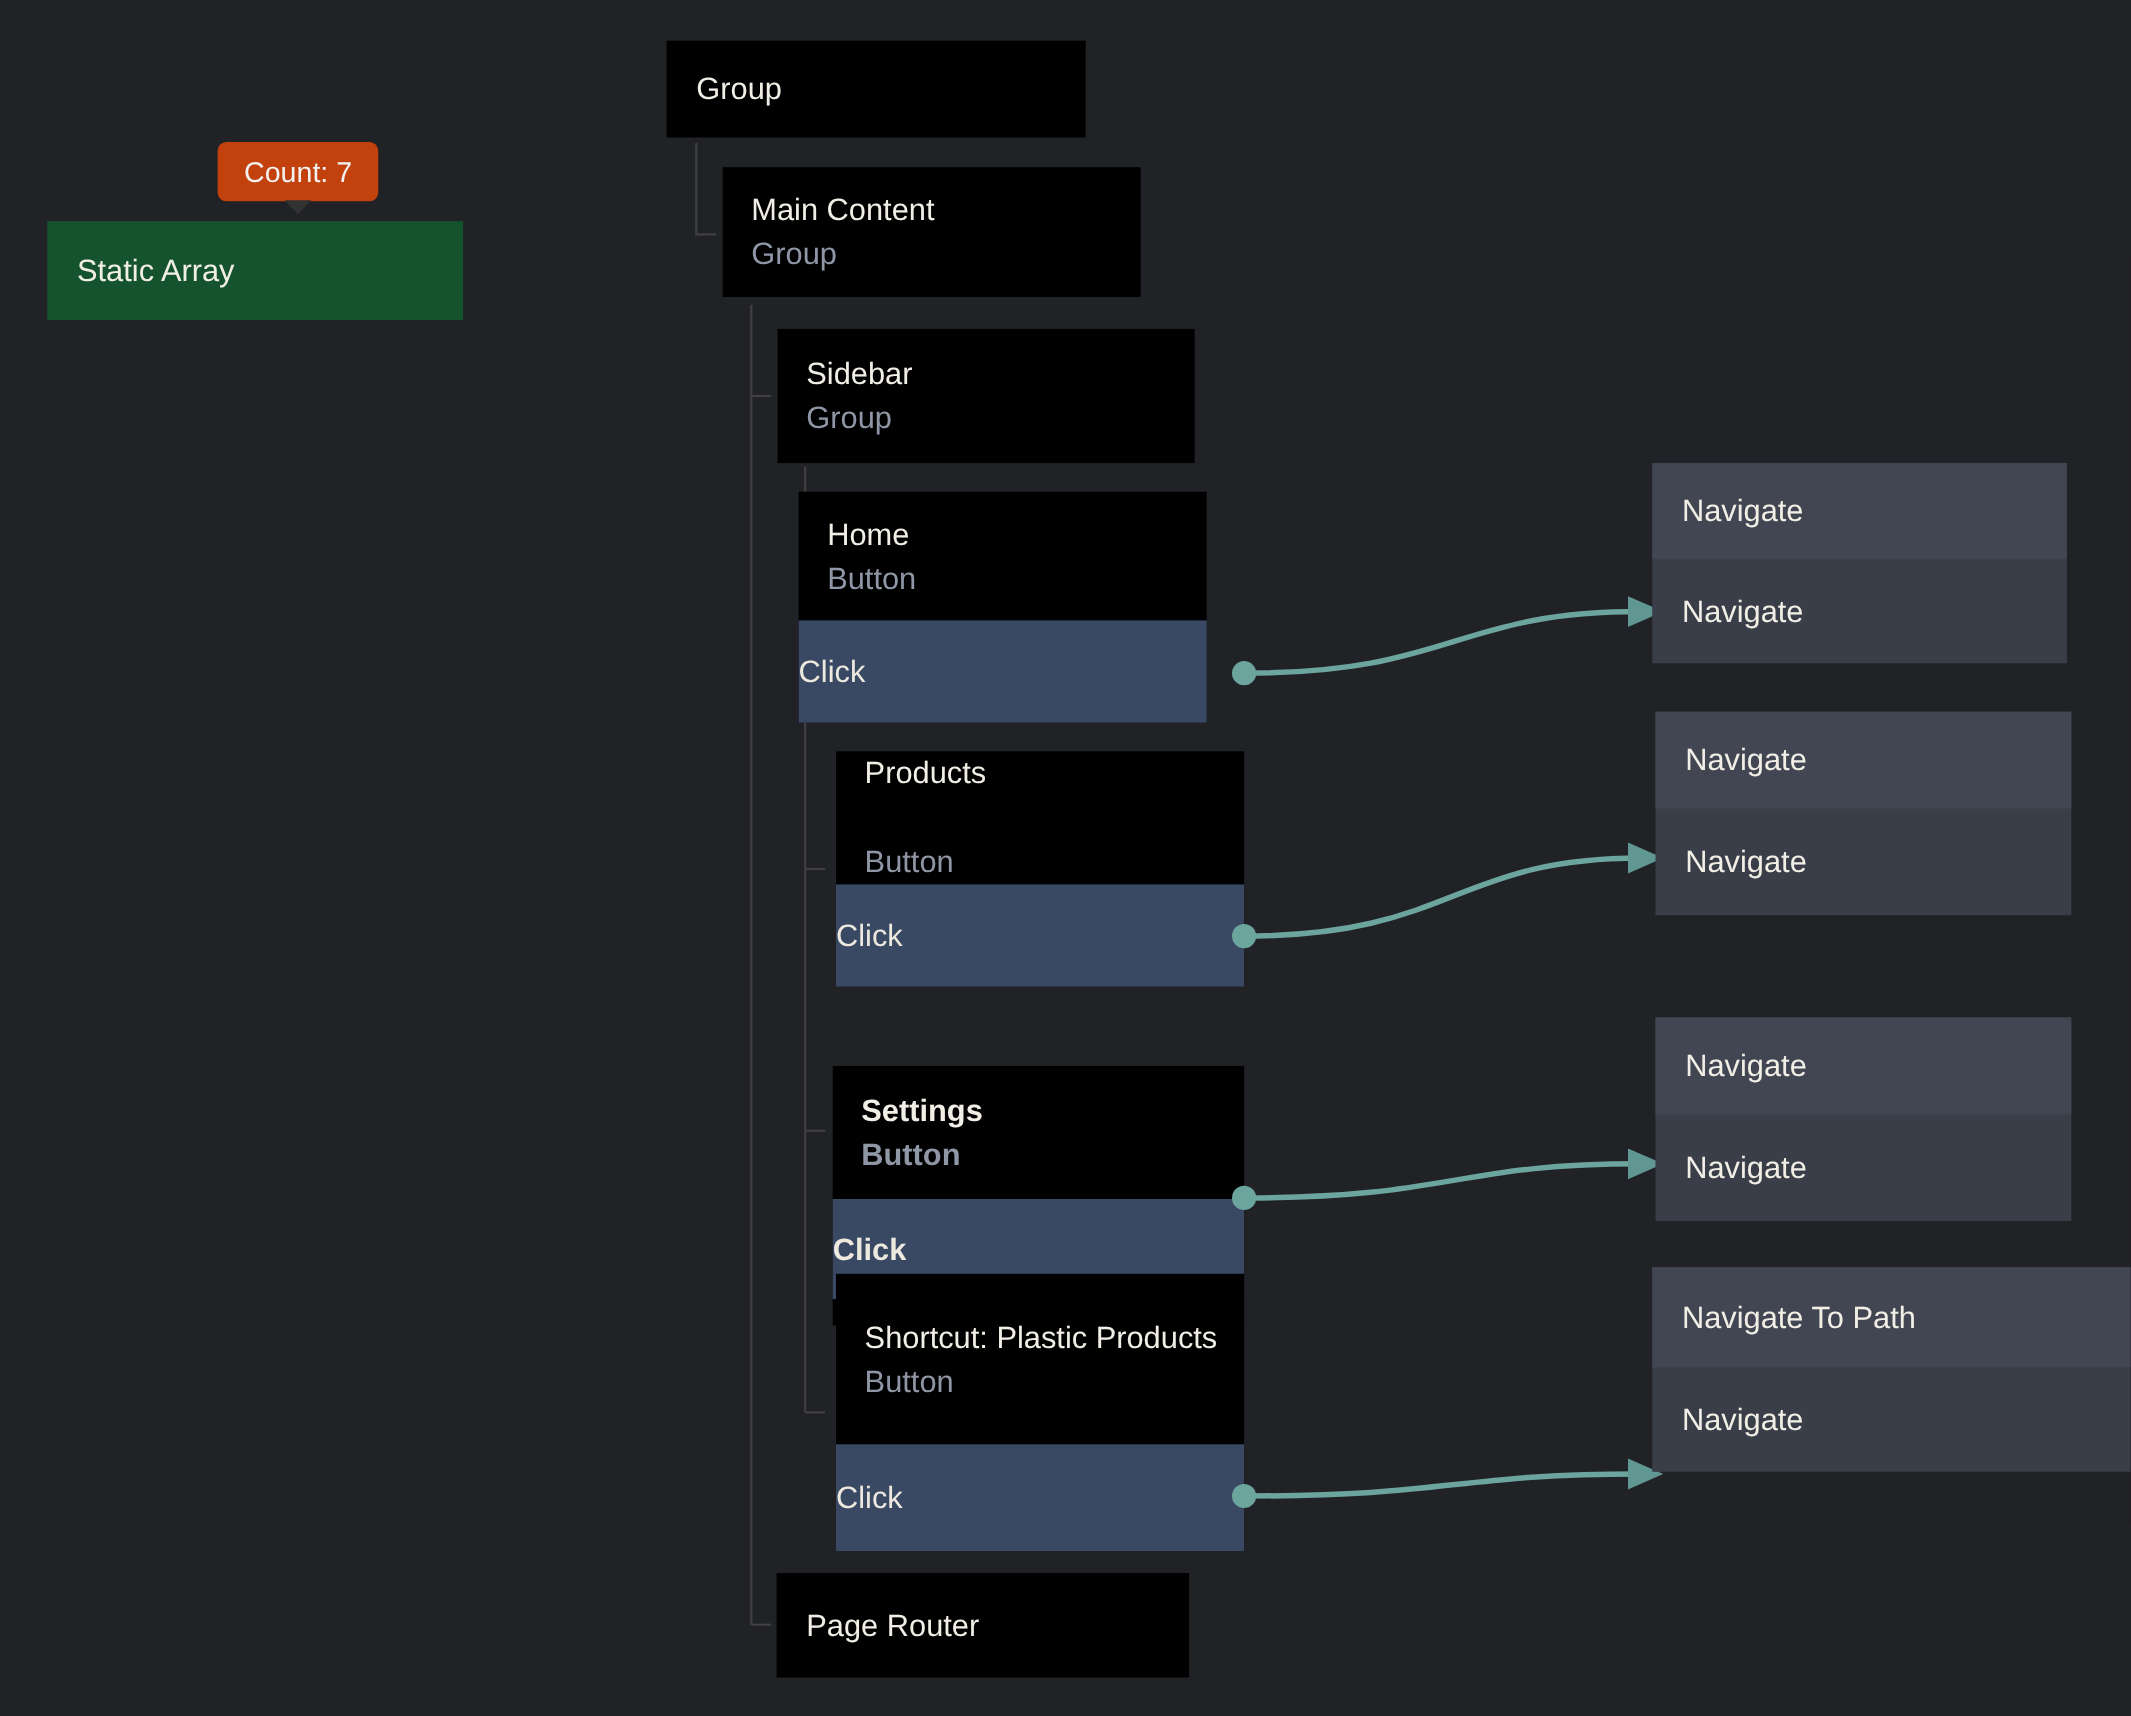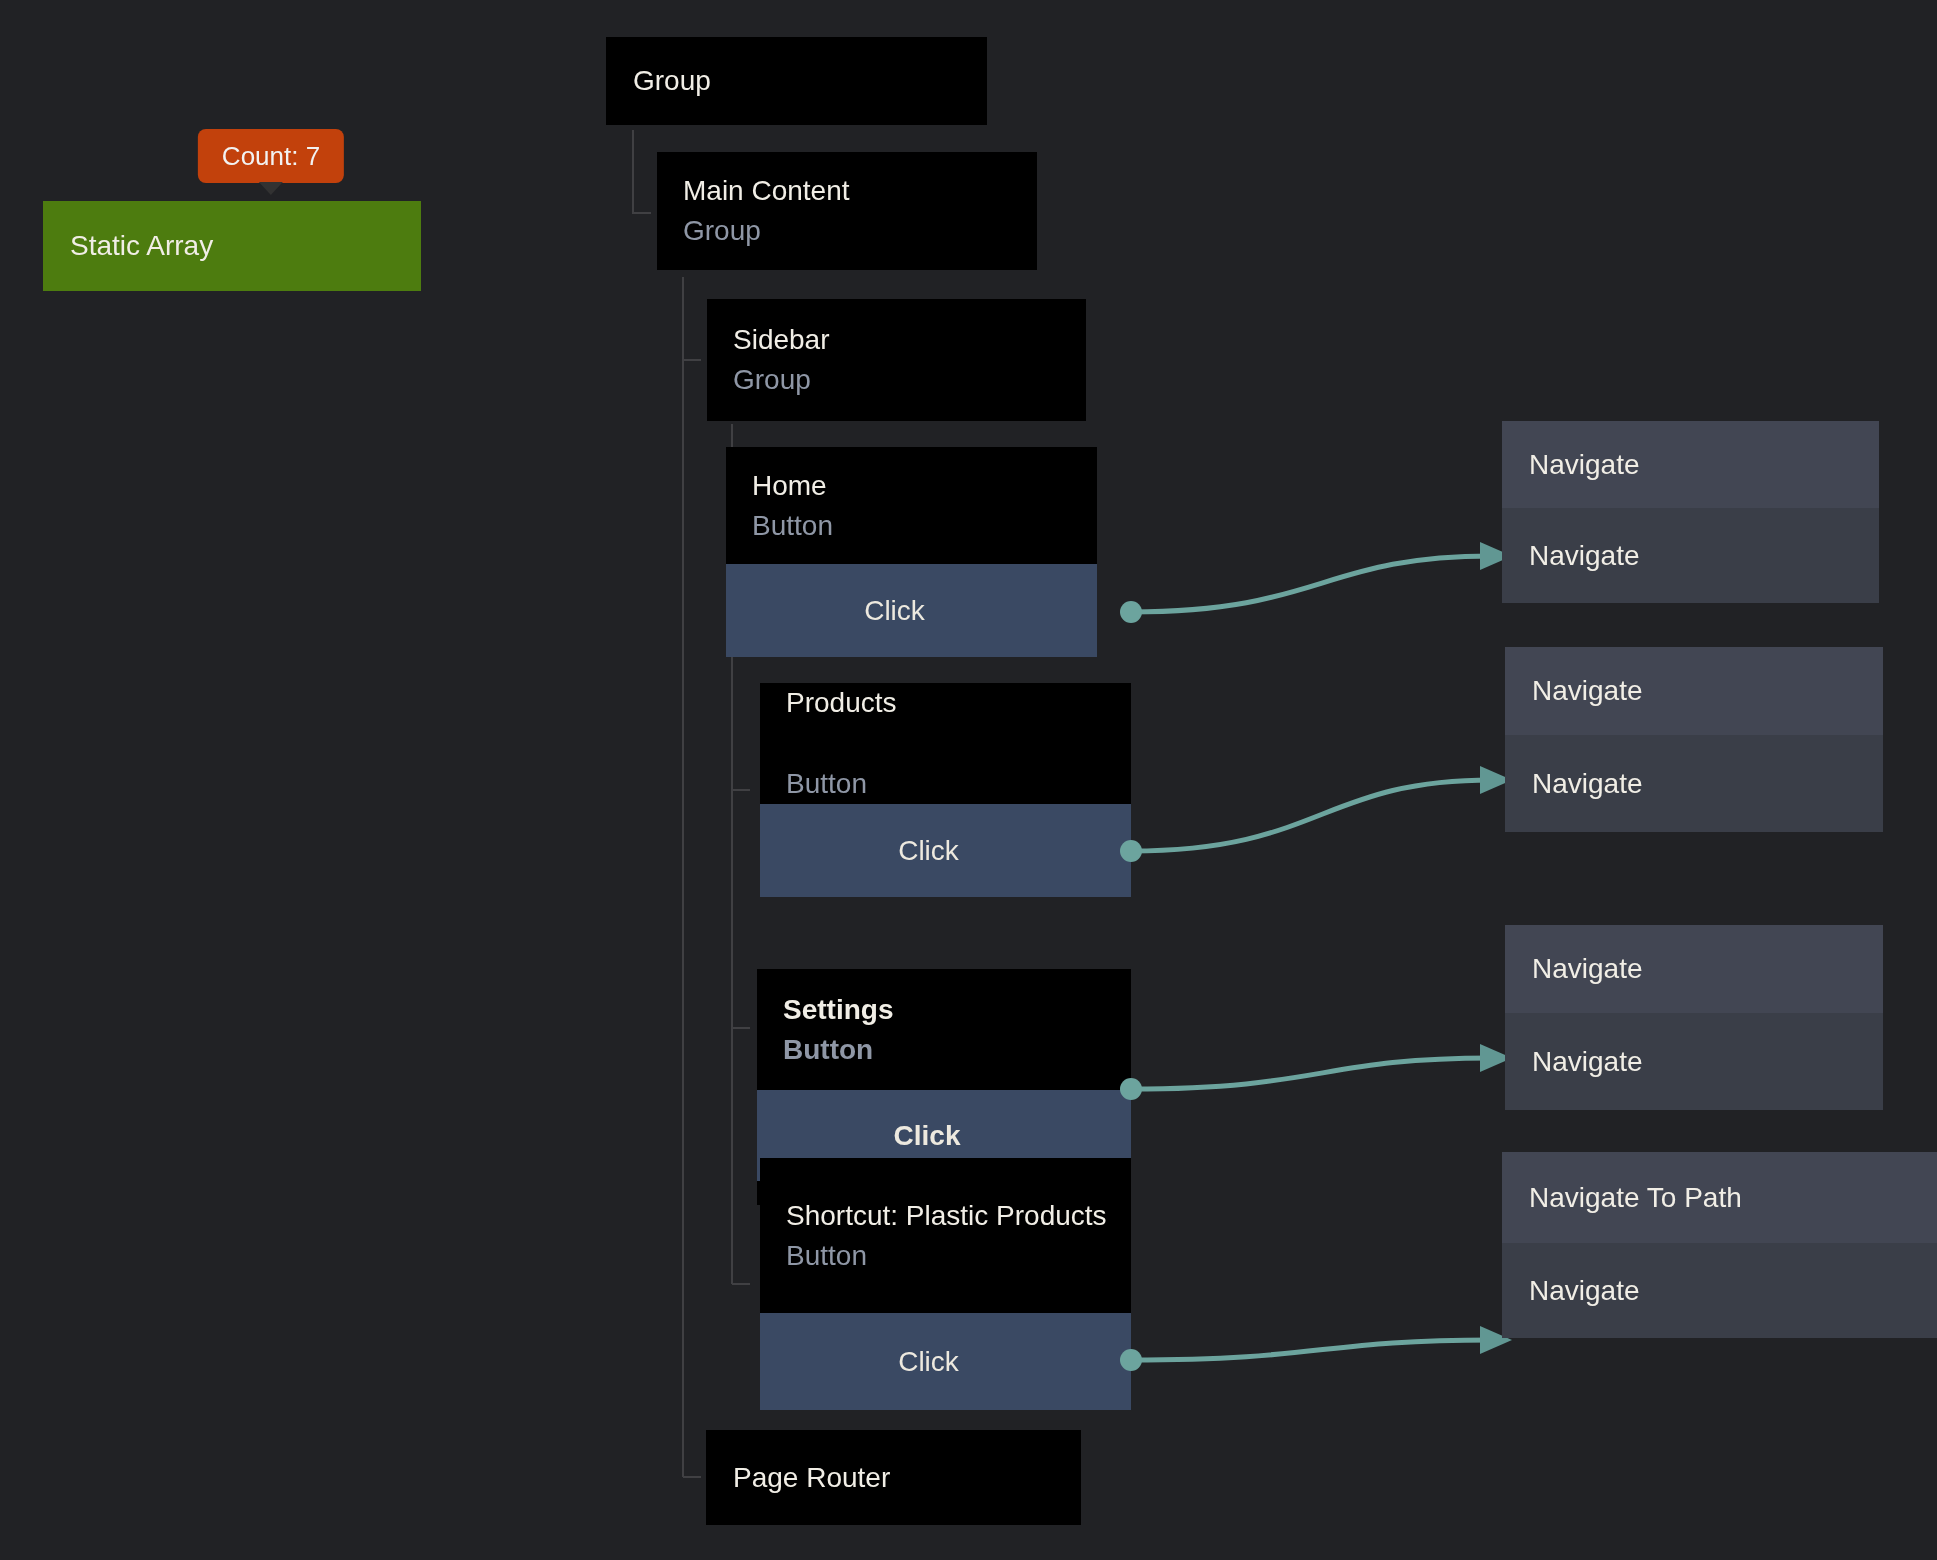--- a/index.html
+++ b/index.html
@@ -4,26 +4,26 @@
 <style>
   html,body{margin:0;padding:0;background:#212225;}
   body{font-family:"Liberation Sans",sans-serif;}
   #canvas{position:relative;width:1937px;height:1560px;background:#212225;overflow:hidden;}
   svg.layer{position:absolute;left:0;top:0;width:1937px;height:1560px;pointer-events:none;}
   .tree{stroke:#404043;stroke-width:2;fill:none;}
   .wire{stroke:#6CA49E;stroke-width:5;fill:none;}
   .arrow{fill:#619793;}
   .node{position:absolute;box-sizing:border-box;color:#F1EEE6;font-size:28px;}
   .blue{background:#000000;}
-  .green{background:#4d7c0f;}
+  .green{background:#14532d;}
   .single{display:flex;align-items:center;padding-left:27px;}
   .tblock{display:flex;flex-direction:column;justify-content:center;padding-left:26px;box-sizing:border-box;}
   .t{line-height:40px;white-space:pre-line;}
   .s{line-height:40px;color:#8F97A6;}
-  .nports{background:#3A4963;display:flex;align-items:center;justify-content:center;padding-right:34px;box-sizing:border-box;color:#EDE9DF;}
+  .nports{background:#3A4963;display:flex;align-items:center;justify-content:flex-start;padding-right:34px;box-sizing:border-box;color:#EDE9DF;}
   .port{position:absolute;width:22px;height:22px;border-radius:50%;background:#6CA49E;}
   .nav{background:#3A3E48;display:flex;flex-direction:column;}
   .nav-h{background:#424653;display:flex;align-items:center;padding-left:27px;box-sizing:border-box;}
   .nav-b{flex:1;display:flex;align-items:center;padding-left:27px;box-sizing:border-box;}
   #tooltip{position:absolute;left:232px;top:129px;transform:translateX(-50%);background:#c2410c;color:#F2F2F2;
     font-size:26px;line-height:54px;height:54px;padding:0 24px;border-radius:8px;white-space:nowrap;margin-left:39px;}
   #tooltip:after{content:"";position:absolute;left:50%;bottom:-12px;transform:translateX(-50%);
     border-left:12px solid transparent;border-right:12px solid transparent;border-top:13px solid #323232;}
   
   #n-group{left:606px;top:37px;width:381px;height:88px;}

